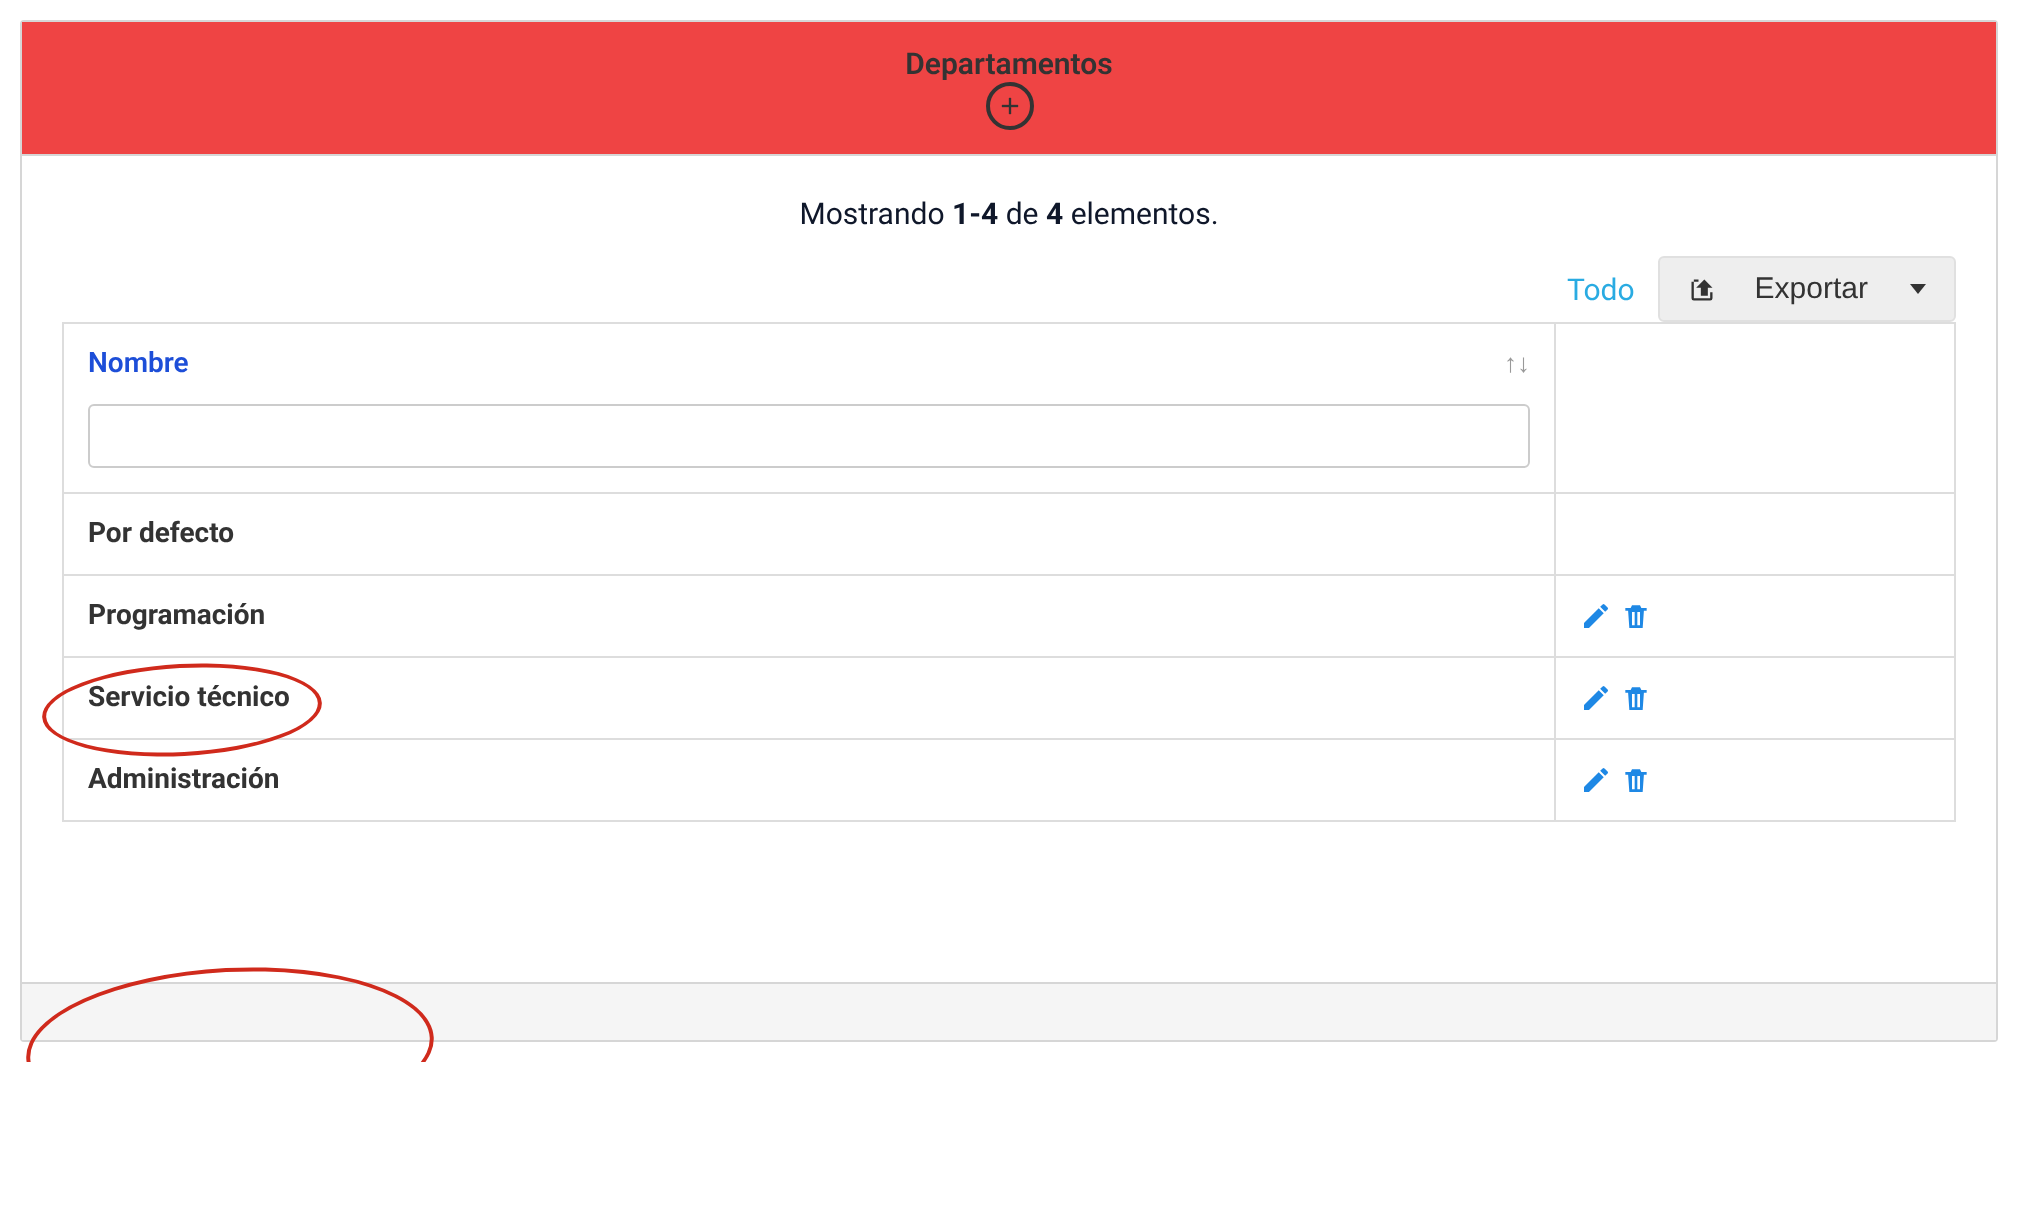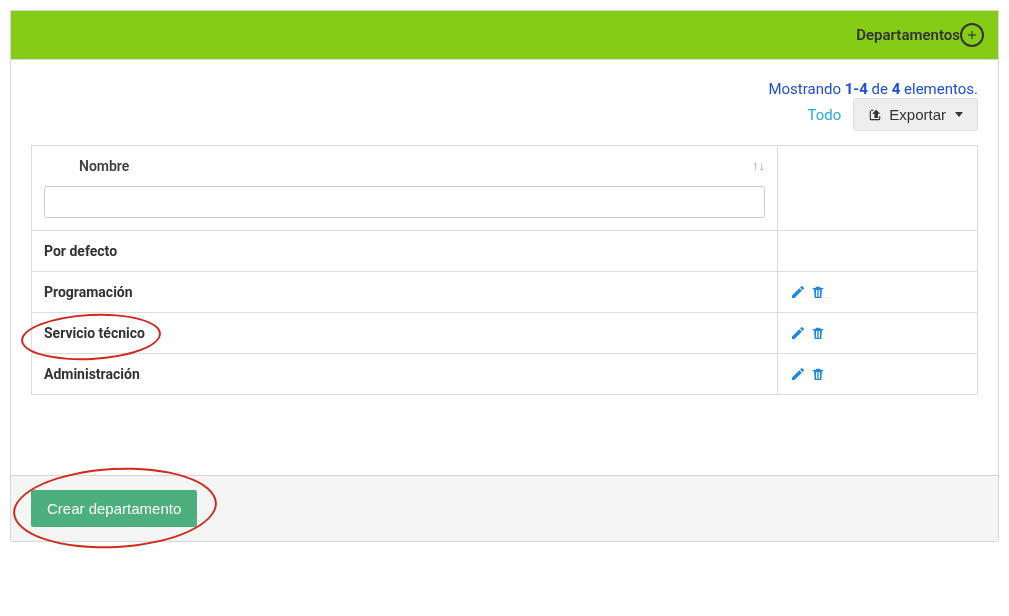--- a/index.html
+++ b/index.html
@@ -9,26 +9,27 @@
     padding: 10px;
     color: #333;
     font-size: 14px;
   }
   .panel {
     border: 1px solid #d6d6d6;
     border-radius: 2px;
     overflow: visible;
   }
   .panel-header {
-    background: #84cc16;
+    background: #ef4444;
     border-bottom: 1px solid #d6d6d6;
     display: flex;
     justify-content: flex-end;
     align-items: center;
     padding: 12px 14px;
+    flex-direction: column;
   }
   .panel-title {
     font-weight: 600;
     font-size: 15px;
     color: #333;
   }
   .plus-btn {
     width: 24px;
     height: 24px;
     border: 2px solid #333;
@@ -41,47 +42,47 @@
     line-height: 1;
     color: #333;
     background: transparent;
   }
   .panel-body {
     padding: 20px;
     background: #fff;
     position: relative;
   }
   .summary-row {
-    text-align: right;
-    color: #1d4ed8;
-    font-size: 15px;
+    text-align: center;
+    color: #0f172a;
+    font-size: 15px;
+    margin-bottom: 12px;
   }
   .summary-row b { font-weight: 700; }
   .controls-row {
     display: flex;
     justify-content: flex-end;
     align-items: center;
     gap: 12px;
-    margin-bottom: 14px;
   }
   .link-todo {
     color: #29abe2;
     text-decoration: none;
     cursor: pointer;
     font-size: 15px;
   }
   .export-btn {
     background: #eeeeee;
     border: 1px solid #e0e0e0;
     padding: 7px 14px;
     border-radius: 3px;
     cursor: pointer;
     display: flex;
     align-items: center;
-    gap: 7px;
+    gap: 19px;
     font-size: 15px;
     color: #333;
   }
   .caret-down {
     width: 0; height: 0;
     border-left: 4px solid transparent;
     border-right: 4px solid transparent;
     border-top: 5px solid #333;
     margin-left: 2px;
   }
@@ -94,23 +95,22 @@
     border: 1px solid #ddd;
     padding: 12px;
     text-align: left;
     vertical-align: middle;
     font-weight: bold;
   }
   table.data th {
     font-weight: 600;
   }
   .col-name-header {
-    color: #404040;
-    cursor: pointer;
-    margin-left: 35px;
+    color: #1d4ed8;
+    cursor: pointer;
   }
   .sort-icon {
     float: right;
     color: #999;
     font-size: 13px;
   }
   .filter-input {
     width: 100%;
     padding: 7px 8px;
     border: 1px solid #ccc;
@@ -268,17 +268,16 @@
         </tr>
       </tbody>
     </table>
 
     <div style="height:60px"></div>
 
     <div class="annot annot-1"></div>
   </div>
 
   <div class="panel-footer">
-    <button class="create-btn">Crear departamento</button>
     <div class="annot annot-2"></div>
   </div>
 
 </div>
 
 </body></html>

